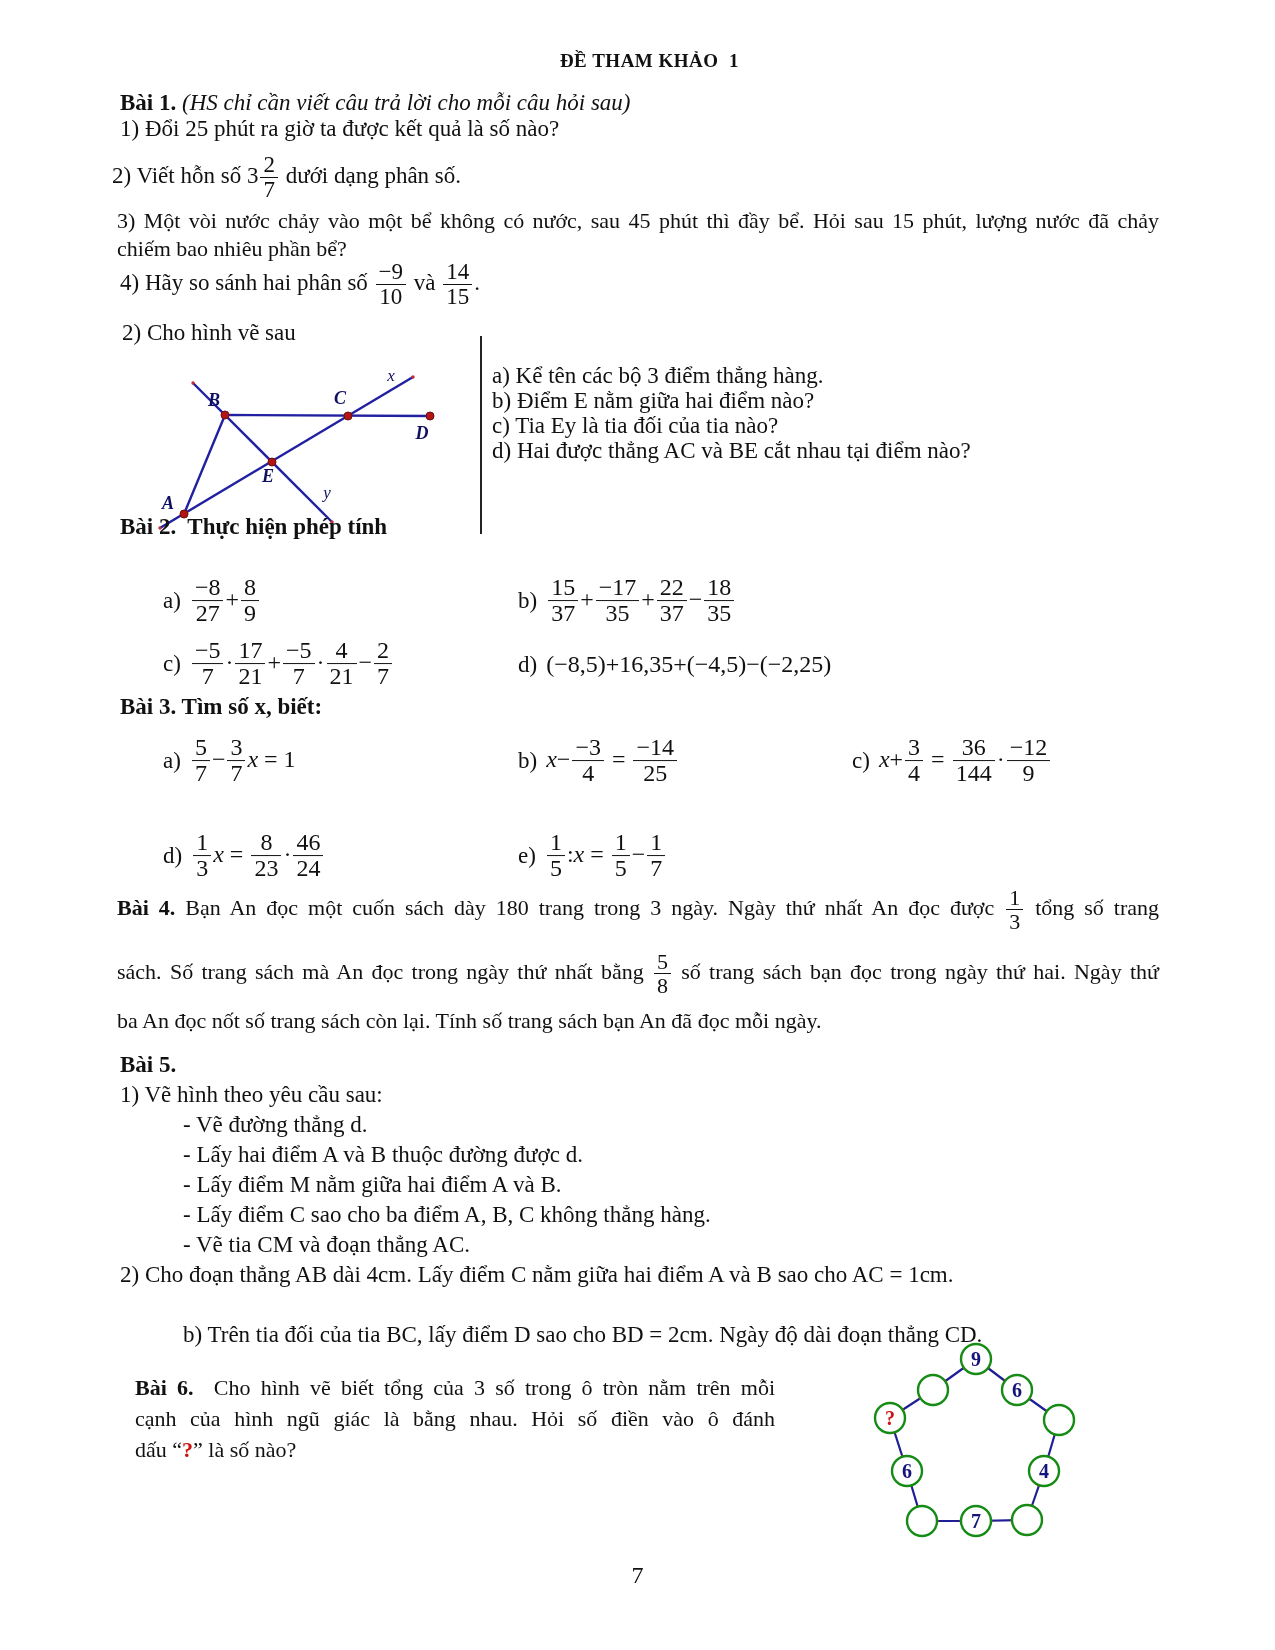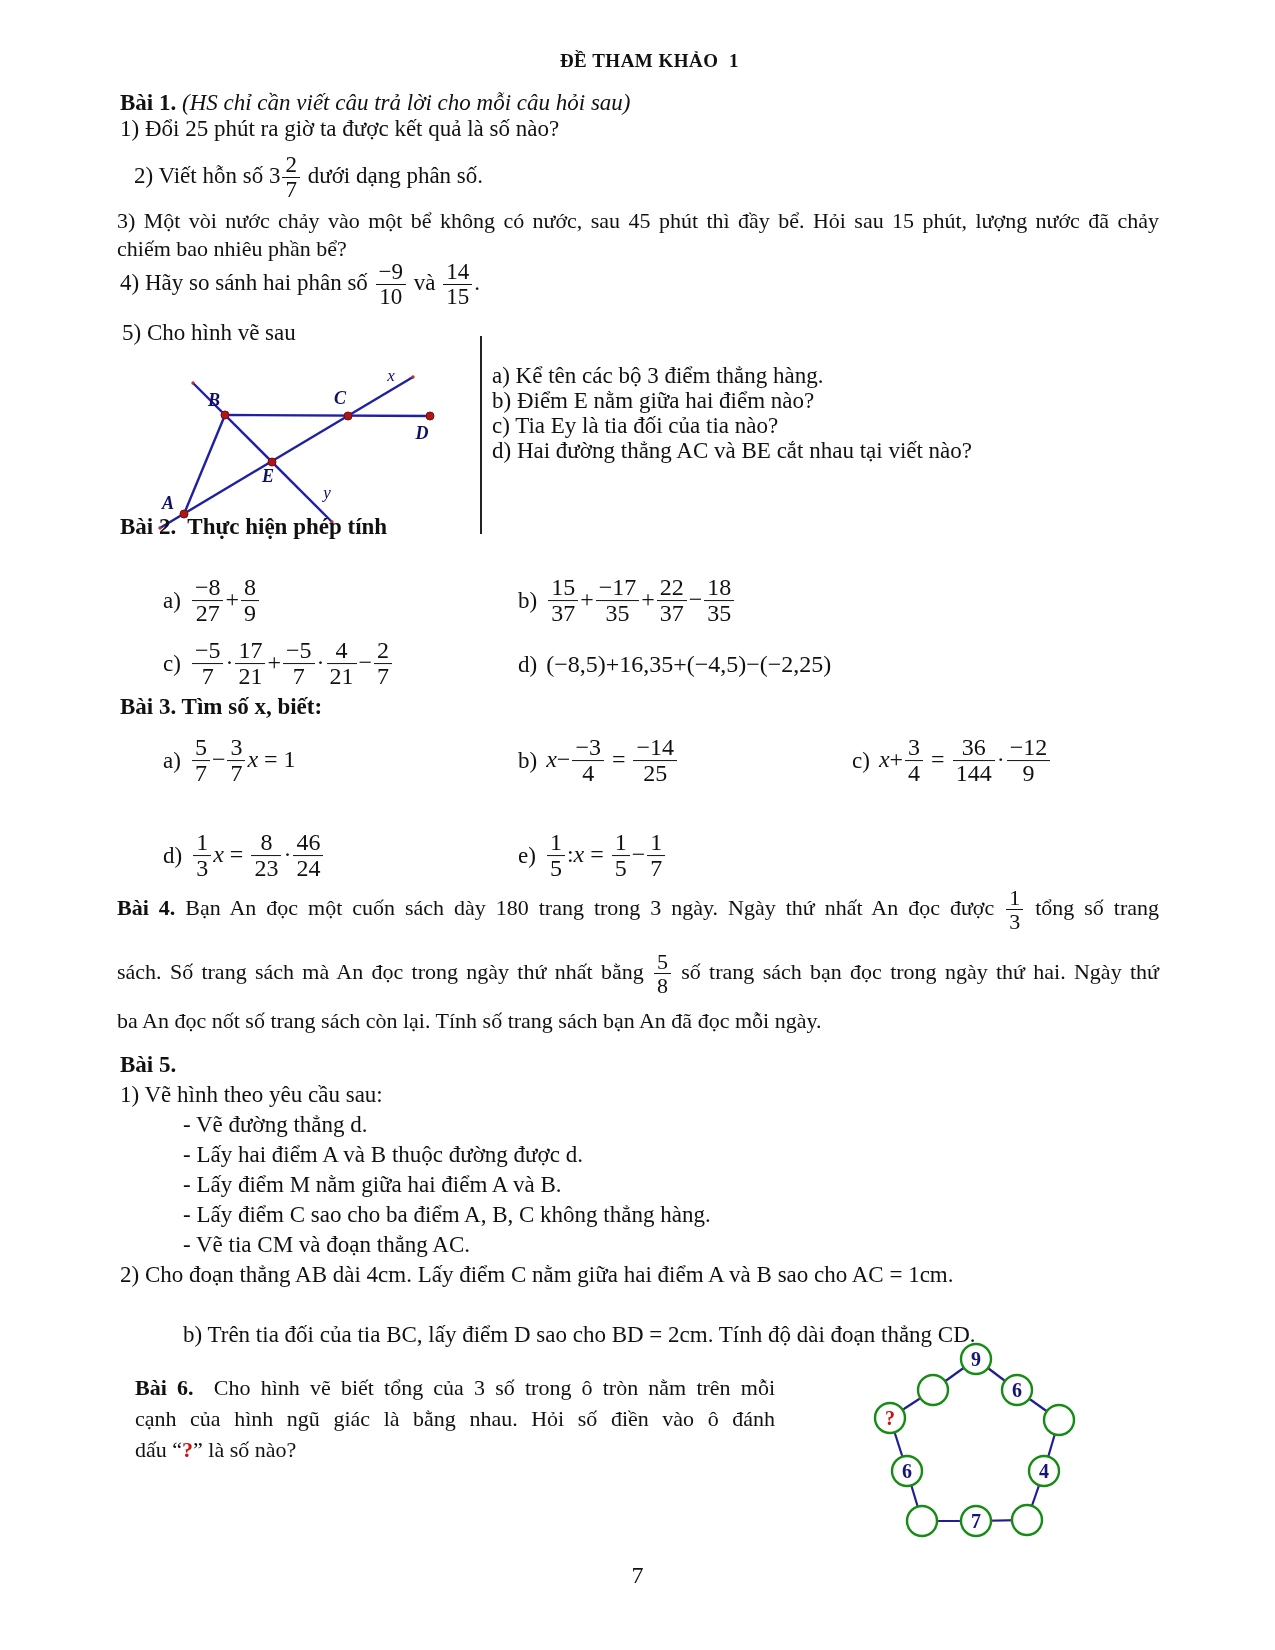--- a/index.html
+++ b/index.html
@@ -28,25 +28,25 @@
 
 <div class="sheet">
 
   <div class="t center bold" style="top:48px;left:12px;width:100%;font-size:19px;letter-spacing:0.5px">ĐỀ THAM KHẢO&nbsp; 1</div>
 
   <div class="t" style="top:90px;left:120px">
     <b>Bài 1.</b>
     <i>(HS chỉ cần viết câu trả lời cho mỗi câu hỏi sau)</i>
   </div>
   <div class="t" style="top:116px;left:120px">1) Đổi 25 phút ra giờ ta được kết quả là số nào?</div>
-  <div class="t mline" style="top:148px;left:134px">2) Viết hỗn số  3<span class="frac"><span class="fnum">2</span><span class="fden">7</span></span>  dưới dạng phân số.</div>
+  <div class="t mline" style="top:148px;left:112px">2) Viết hỗn số  3<span class="frac"><span class="fnum">2</span><span class="fden">7</span></span>  dưới dạng phân số.</div>
   <div class="t just" style="top:208px;left:117px;width:1042px">3) Một vòi nước chảy vào một bể không có nước, sau 45 phút thì đầy bể. Hỏi sau 15 phút, lượng nước đã chảy</div>
   <div class="t fs22" style="top:236px;left:117px">chiếm bao nhiêu phần bể?</div>
   <div class="t mline" style="top:255px;left:120px">4) Hãy so sánh hai phân số  <span class="frac"><span class="fnum">−9</span><span class="fden">10</span></span>  và  <span class="frac"><span class="fnum">14</span><span class="fden">15</span></span>.</div>
-  <div class="t" style="top:320px;left:122px">5) Cho hình vẽ sau</div>
+  <div class="t" style="top:320px;left:122px">2) Cho hình vẽ sau</div>
 
   <div class="vline" style="left:480px;top:336px;height:198px"></div>
 
   <svg style="left:128px;top:353px" width="345" height="192" viewBox="0 0 345 192">
       <line x1="97" y1="62" x2="302" y2="63" stroke="#2020a0" stroke-width="2.4"></line>
       <line x1="32" y1="175" x2="285" y2="24" stroke="#2020a0" stroke-width="2.4"></line>
       <line x1="65" y1="30" x2="204" y2="169" stroke="#2020a0" stroke-width="2.4"></line>
       <line x1="56" y1="161" x2="97" y2="62" stroke="#2020a0" stroke-width="2.4"></line>
       <circle cx="32" cy="175" r="1.7" fill="#c03030"></circle>
       <circle cx="65" cy="30" r="1.7" fill="#c03030"></circle>
@@ -62,21 +62,21 @@
       <text x="140" y="129" fill="#101060" text-anchor="middle" font-size="18" font-weight="bold" font-style="italic" font-family="&quot;Liberation Serif&quot;,serif">E</text>
       <circle cx="56" cy="161" r="4" fill="#b31414" stroke="#701010" stroke-width="1"></circle>
       <text x="40" y="156" fill="#101060" text-anchor="middle" font-size="18" font-weight="bold" font-style="italic" font-family="&quot;Liberation Serif&quot;,serif">A</text>
       <text x="263" y="28" fill="#101060" text-anchor="middle" font-size="17" font-style="italic" font-family="&quot;Liberation Serif&quot;,serif">x</text>
       <text x="199" y="145" fill="#101060" text-anchor="middle" font-size="17" font-style="italic" font-family="&quot;Liberation Serif&quot;,serif">y</text>
     </svg>
 
   <div class="t" style="top:363px;left:492px">a) Kể tên các bộ 3 điểm thẳng hàng.</div>
   <div class="t" style="top:388px;left:492px">b) Điểm E nằm giữa hai điểm nào?</div>
   <div class="t" style="top:413px;left:492px">c) Tia Ey là tia đối của tia nào?</div>
-  <div class="t" style="top:438px;left:492px">d) Hai đường thẳng AC và BE cắt nhau tại viết nào?</div>
+  <div class="t" style="top:438px;left:492px">d) Hai được thẳng AC và BE cắt nhau tại điểm nào?</div>
 
   <div class="t bold" style="top:514px;left:120px">Bài 2.&nbsp; Thực hiện phép tính</div>
   <div class="eq" style="left:163px;top:601px">
     <span class="lbl">a)</span>
     <span><span class="frac"><span class="fnum">−8</span><span class="fden">27</span></span>+<span class="frac"><span class="fnum">8</span><span class="fden">9</span></span></span>
   </div>
   <div class="eq" style="left:518px;top:601px">
     <span class="lbl">b)</span>
     <span><span class="frac"><span class="fnum">15</span><span class="fden">37</span></span>+<span class="frac"><span class="fnum">−17</span><span class="fden">35</span></span>+<span class="frac"><span class="fnum">22</span><span class="fden">37</span></span>−<span class="frac"><span class="fnum">18</span><span class="fden">35</span></span></span>
   </div>
@@ -119,21 +119,21 @@
   <div class="t fs22" style="top:1008px;left:117px">ba An đọc nốt số trang sách còn lại. Tính số trang sách bạn An đã đọc mỗi ngày.</div>
 
   <div class="t bold" style="top:1052px;left:120px">Bài 5.</div>
   <div class="t" style="top:1082px;left:120px">1) Vẽ hình theo yêu cầu sau:</div>
   <div class="t" style="top:1112px;left:183px">- Vẽ đường thẳng d.</div>
   <div class="t" style="top:1142px;left:183px">- Lấy hai điểm A và B thuộc đường được d.</div>
   <div class="t" style="top:1172px;left:183px">- Lấy điểm M nằm giữa hai điểm A và B.</div>
   <div class="t" style="top:1202px;left:183px">- Lấy điểm C sao cho ba điểm A, B, C không thẳng hàng.</div>
   <div class="t" style="top:1232px;left:183px">- Vẽ tia CM và đoạn thẳng AC.</div>
   <div class="t" style="top:1262px;left:120px">2) Cho đoạn thẳng AB dài 4cm. Lấy điểm C nằm giữa hai điểm A và B sao cho AC = 1cm.</div>
-  <div class="t" style="top:1322px;left:183px">b) Trên tia đối của tia BC, lấy điểm D sao cho BD = 2cm. Tính độ dài đoạn thẳng CD.</div>
+  <div class="t" style="top:1322px;left:183px">b) Trên tia đối của tia BC, lấy điểm D sao cho BD = 2cm. Ngày độ dài đoạn thẳng CD.</div>
 
   <div class="t just" style="top:1374px;left:135px;width:640px;line-height:28px">
     <b>Bài 6.&nbsp;</b>
     <span>Cho hình vẽ biết tổng của 3 số trong ô tròn nằm trên mỗi</span>
   </div>
   <div class="t just" style="top:1405px;left:135px;width:640px;line-height:28px">cạnh của hình ngũ giác là bằng nhau. Hỏi số điền vào ô đánh</div>
   <div class="t fs22" style="top:1436px;left:135px;line-height:28px">
     <span>dấu “</span><span class="qmark">?</span><span>” là số nào?</span>
   </div>
 

